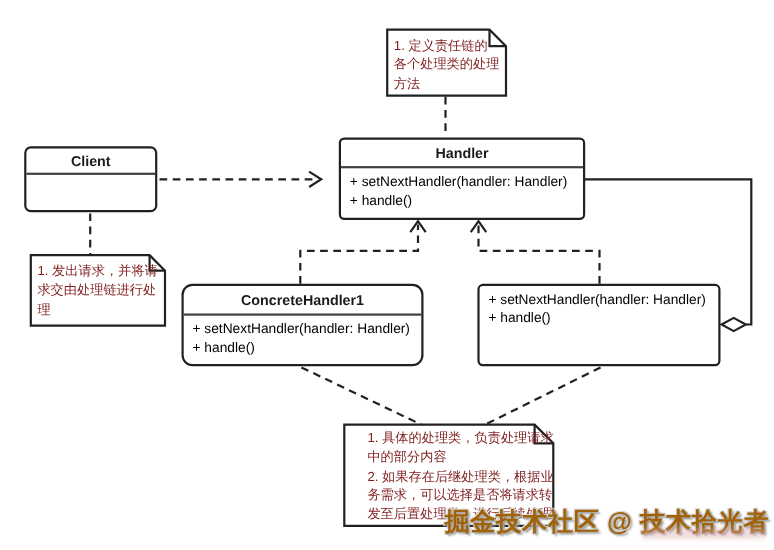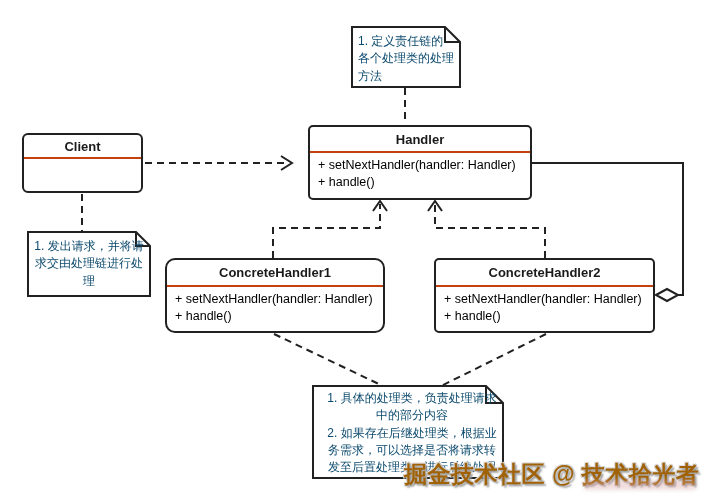--- a/index.html
+++ b/index.html
@@ -8,40 +8,40 @@
     font-family:"Liberation Sans", sans-serif; overflow:hidden;
   }
   svg.layer { position:absolute; left:0; top:0; z-index:0; }
 
   .cls {
     position:absolute; background:#ffffff; border:2px solid #212121;
     border-radius:5px; box-sizing:border-box; z-index:1;
   }
   .cls-title {
     font-weight:bold; font-size:13px; color:#1a1a1a;
-    border-bottom:2px solid #c2410c;
+    border-bottom:2px solid #404040;
     display:flex; align-items:center; justify-content:center;
   }
   .cls-body { padding:4px 4px 0 8px; font-size:12.5px; color:#000000; line-height:1.35; }
 
   #box-client  { left:22px;  top:133px; width:121px; height:60px; border-radius:6px; }
   #box-client .cls-title { height:22px; }
   #box-handler { left:308px; top:125px; width:224px; height:75px; }
   #box-handler .cls-title { height:24px; }
   #box-ch1 { left:165px; top:258px; width:220px; height:75px;border-radius:10px; }
   #box-ch1 .cls-title { height:25px; }
   #box-ch2 { left:434px; top:258px; width:221px; height:75px; }
   #box-ch2 .cls-title { height:25px; }
 
   .note-text {
-    position:absolute; font-size:12px; line-height:1.45; color:#0c4a6e; z-index:1;
+    position:absolute; font-size:12px; line-height:1.45; color:#7f1d1d; z-index:1;
   }
   #nt-top    { left:358px; top:33px;  width:96px; }
-  #nt-client { left:34px;  top:238px; width:110px;text-align:center; }
-  #nt-bottom { left:323px; top:390px; width:178px; line-height:1.44;text-align:center; }
+  #nt-client { left:34px;  top:238px; width:110px; }
+  #nt-bottom { left:334px; top:390px; width:178px; line-height:1.44; }
 
   .watermark {
     position:absolute; left:404px; top:459px; z-index:3;
     font-size:23px; font-weight:bold; letter-spacing:0.5px; white-space:nowrap;
     color:#a16207;
     text-shadow: 2px 2px 2px #9b9b9b, -1px -1px 0 #dedede, 1px -1px 0 #cfcfcf, -1px 1px 0 #cfcfcf;
   }
   .faint-mark {
     position:absolute; left:584px; top:480px; width:112px; height:10px; z-index:3;
     background:rgba(219,166,166,0.38); filter:blur(2px); border-radius:2px;
@@ -101,21 +101,20 @@
 
   <div class="cls" id="box-ch1">
     <div class="cls-title">ConcreteHandler1</div>
     <div class="cls-body">
       <div>+ setNextHandler(handler: Handler)</div>
       <div>+ handle()</div>
     </div>
   </div>
 
   <div class="cls" id="box-ch2">
-    <div class="cls-title">ConcreteHandler2</div>
     <div class="cls-body">
       <div>+ setNextHandler(handler: Handler)</div>
       <div>+ handle()</div>
     </div>
   </div>
 
   <div class="note-text" id="nt-top">1. 定义责任链的各个处理类的处理方法</div>
 
   <div class="note-text" id="nt-client">1. 发出请求，并将请求交由处理链进行处理</div>
 

